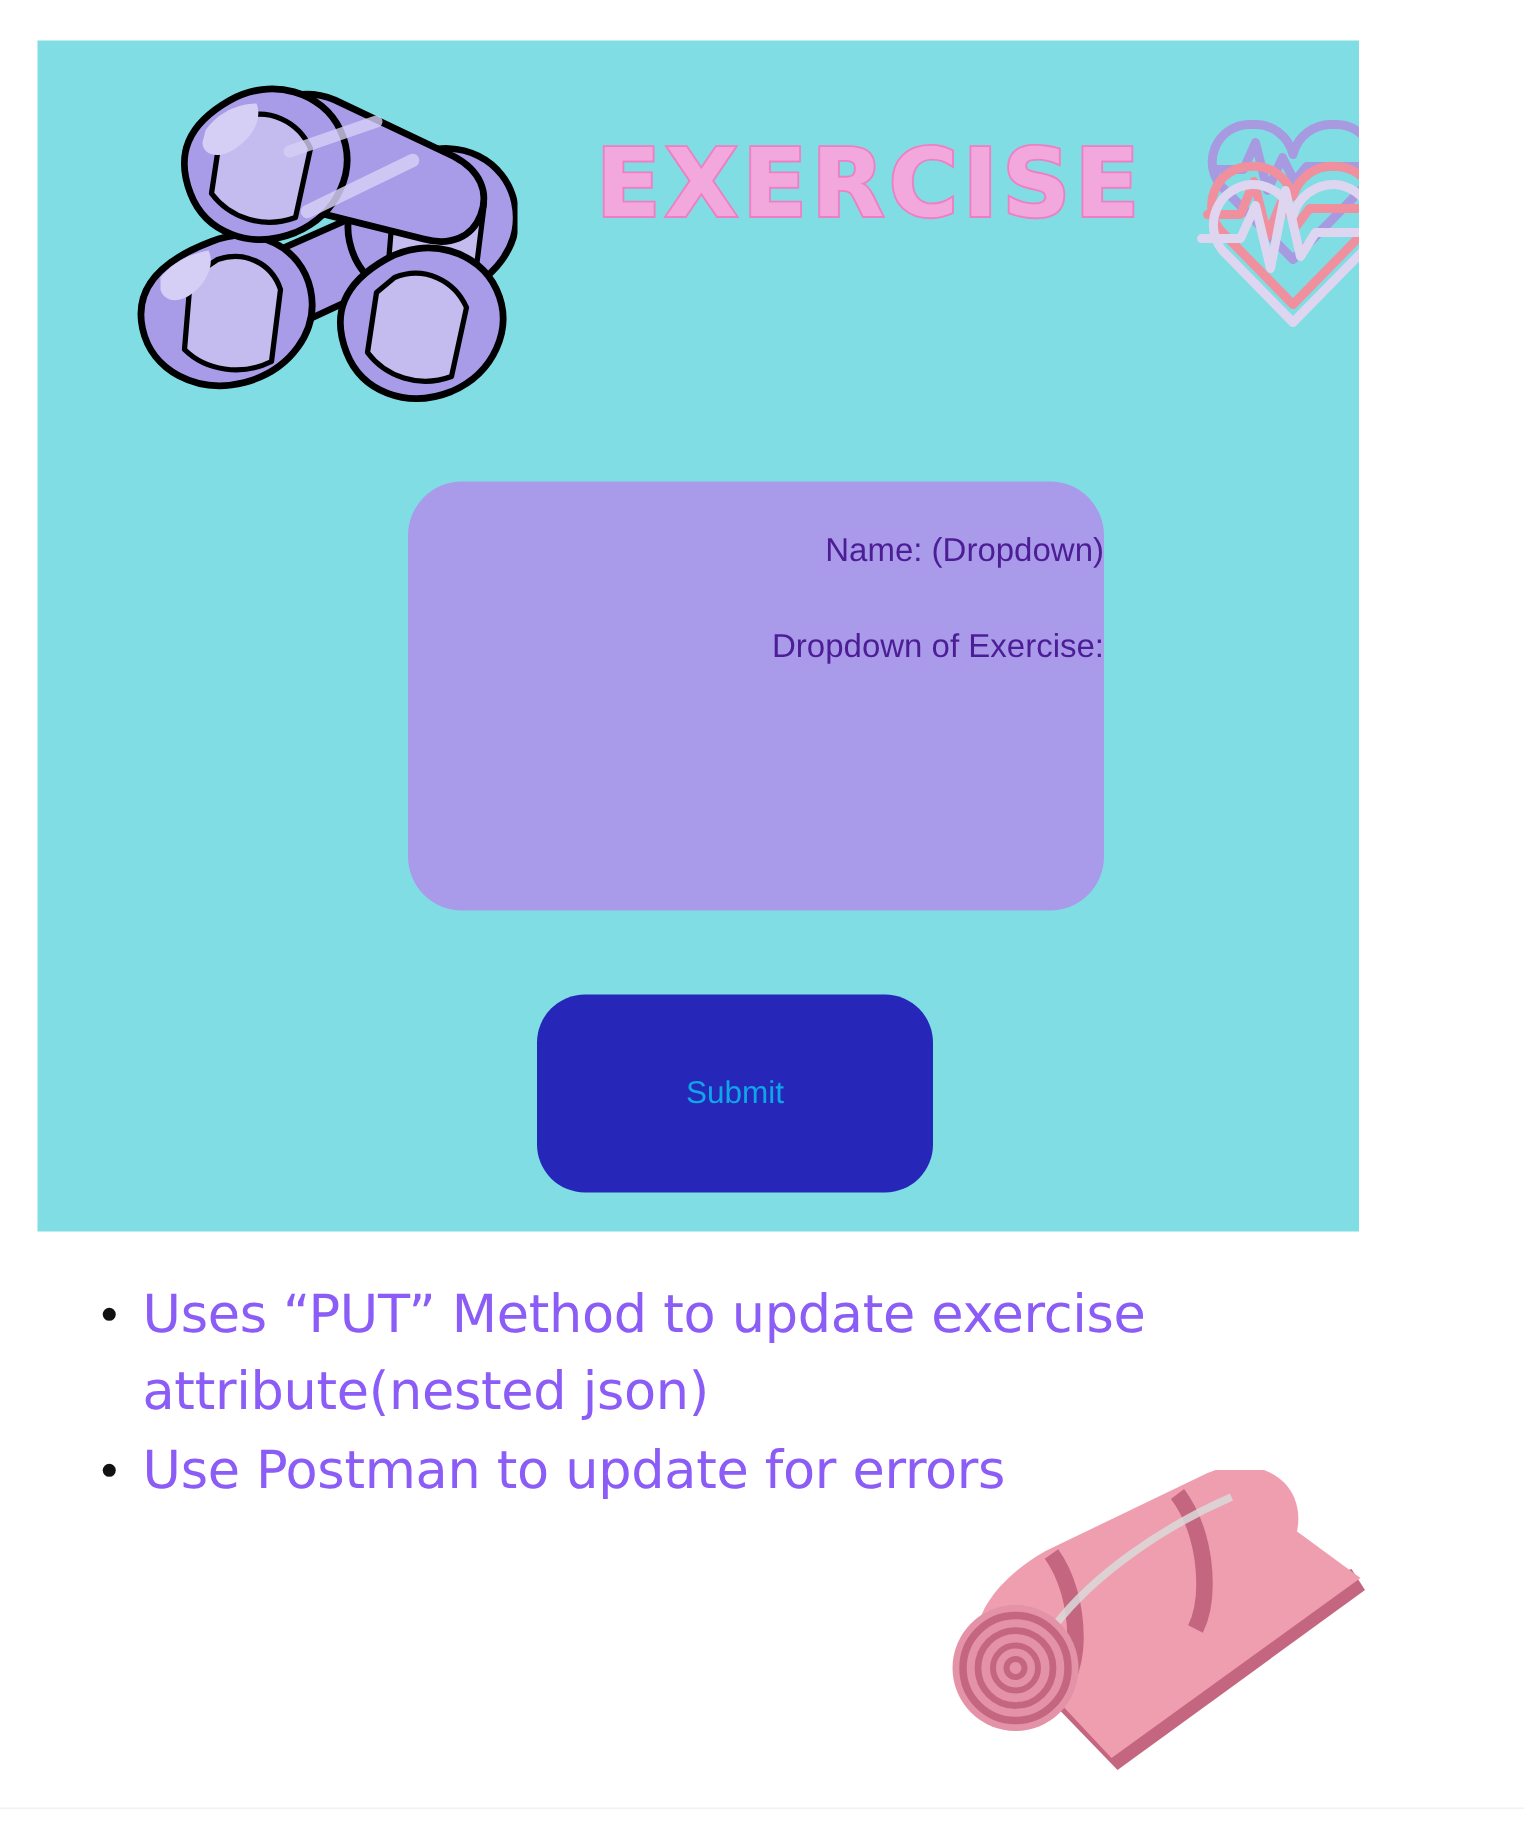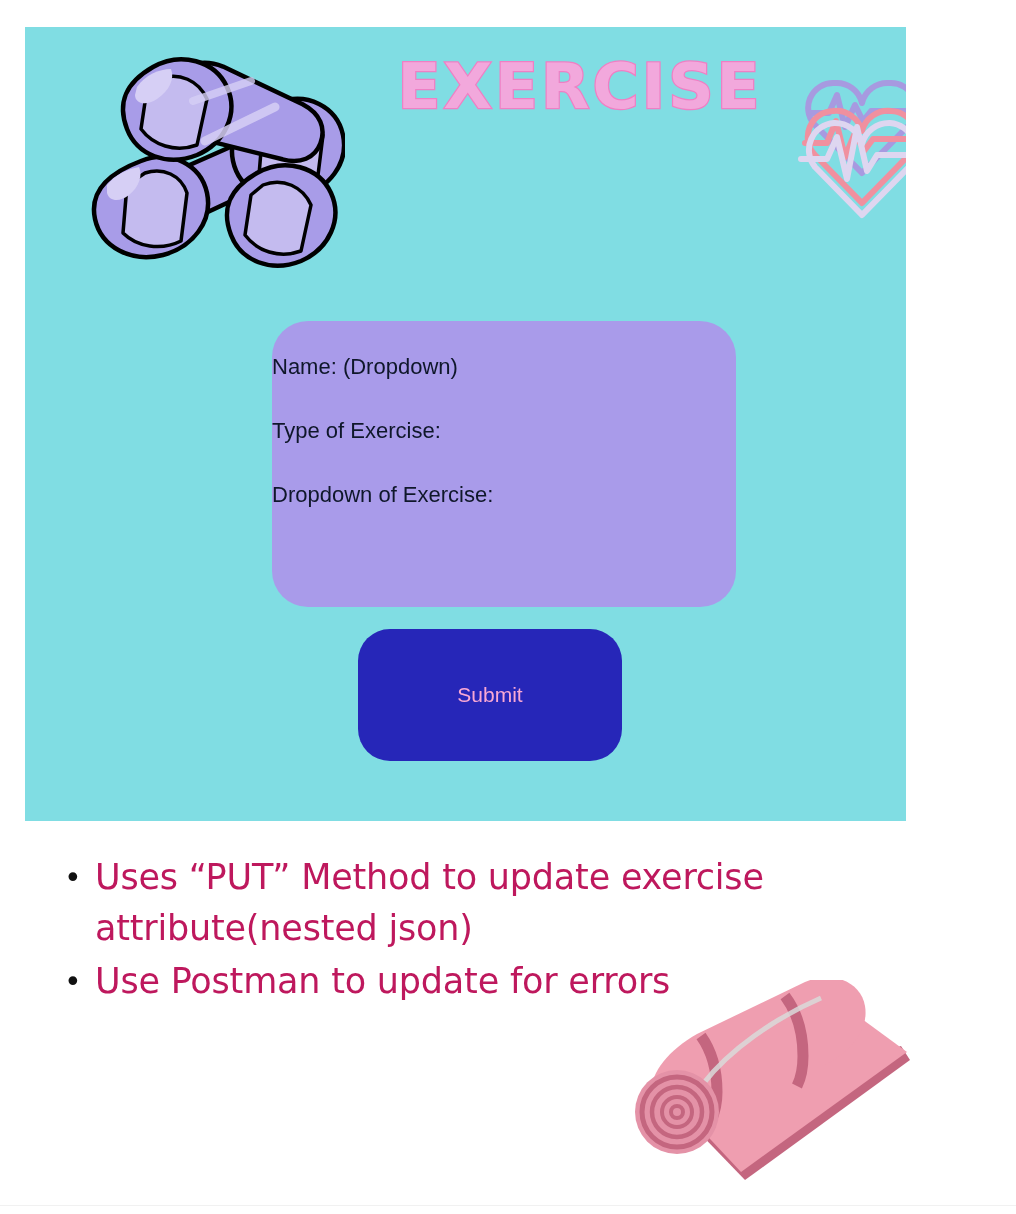--- a/index.html
+++ b/index.html
@@ -50,20 +50,21 @@
     font-family: "DejaVu Sans", sans-serif;
     font-weight: bold;
     font-size: 63px;
     line-height: 76px;
     letter-spacing: 3px;
     color: #f2a8dc;
     -webkit-text-stroke: 2.5px #ef7fc4;
     paint-order: stroke fill;
     text-transform: uppercase;
     white-space: nowrap;
+    margin-top: 36px;
   }
 
   
   #heart-icons {
     position: absolute;
     left: 762px;
     top: 28px;
     width: 150px;
     height: 165px;
     pointer-events: none;
@@ -75,39 +76,39 @@
     left: 247px;
     top: 294px;
     width: 464px;
     height: 286px;
     background: #a99bea;
     border-radius: 36px;
     box-sizing: border-box;
     padding-top: 35px;
   }
   .field-row {
-    text-align: left;
+    text-align: right;
     font-size: 22px;
     line-height: 1;
-    color: #0f172a;
+    color: #4c1d95;
     margin-bottom: 42px;
     font-family: "Liberation Sans", sans-serif;
   }
 
   
   #submit-button {
     position: absolute;
     left: 333px;
-    top: 602px;
+    top: 636px;
     width: 264px;
     height: 132px;
     background: #2626b8;
     border: none;
     border-radius: 32px;
-    color: #f9a8d4;
+    color: #0ea5e9;
     font-size: 21px;
     font-family: "Liberation Sans", sans-serif;
     cursor: pointer;
     padding: 0;
   }
 
   
   #bullet-list {
     position: absolute;
     left: 55px;
@@ -115,21 +116,21 @@
     width: 790px;
     margin: 0;
     padding: 0 0 0 40px;
     list-style: none;
   }
   #bullet-list li {
     position: relative;
     font-family: "DejaVu Sans", sans-serif;
     font-size: 35px;
     line-height: 51px;
-    color: #be185d;
+    color: #8b5cf6;
     margin: 0 0 2px 0;
     letter-spacing: -0.2px;
   }
   #bullet-list li::before {
     content: "\2022";
     position: absolute;
     left: -31px;
     top: 0;
     font-size: 30px;
     line-height: 51px;
@@ -223,21 +224,20 @@
       <g stroke="#ded6f0">
         <path d="M75,160 L28,112 A27,27 0 0,1 47,68 A28,28 0 0,1 75,89
                  A28,28 0 0,1 103,68 A27,27 0 0,1 122,112 Z"></path>
         <path d="M14,104 L40,104 L50,82 L60,124 L70,72 L80,116 L90,100 L138,100"></path>
       </g>
     </g>
   </svg>
 
   <div id="form-card">
     <div class="field-row">Name: (Dropdown)</div>
-    <div class="field-row">Type of Exercise:</div>
     <div class="field-row">Dropdown of Exercise:</div>
   </div>
 
   <button id="submit-button">Submit</button>
 
 </div>
 
 <ul id="bullet-list">
   <li>Uses “PUT” Method to update exercise attribute(nested json)</li>
   <li>Use Postman to update for errors</li>

